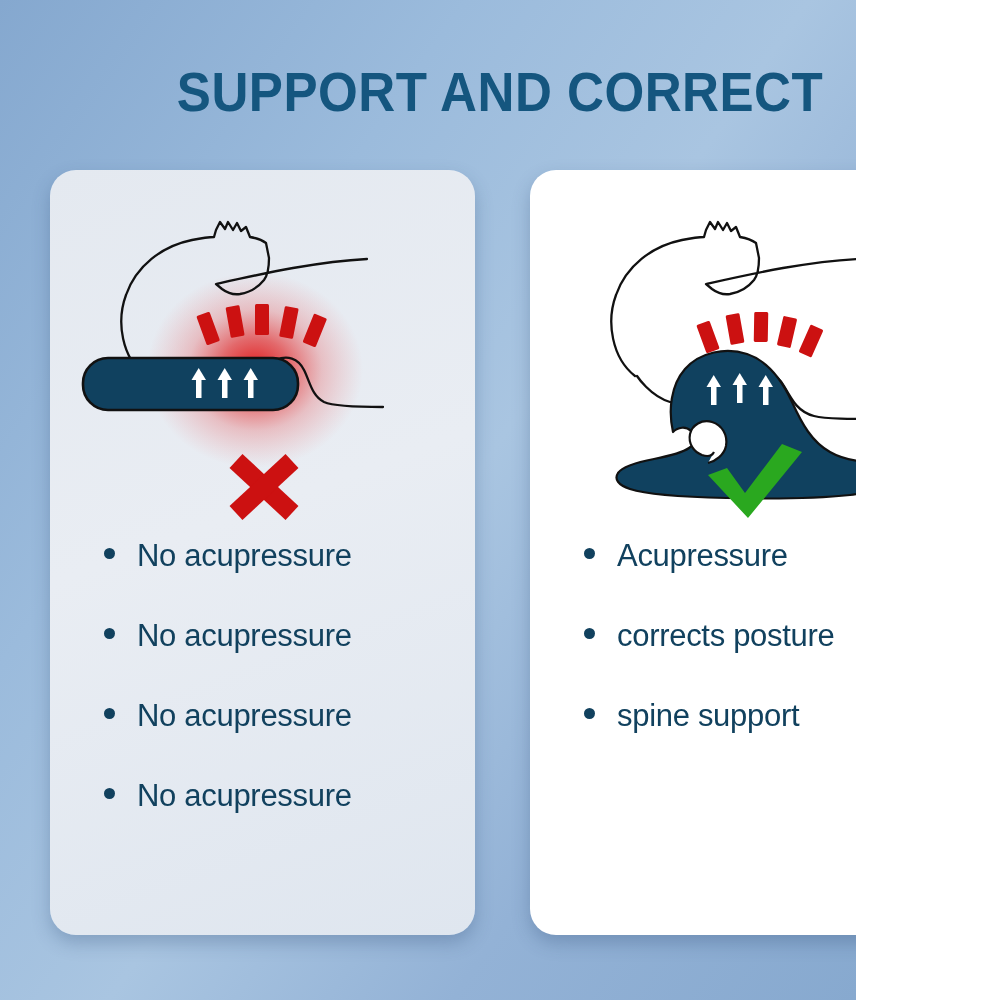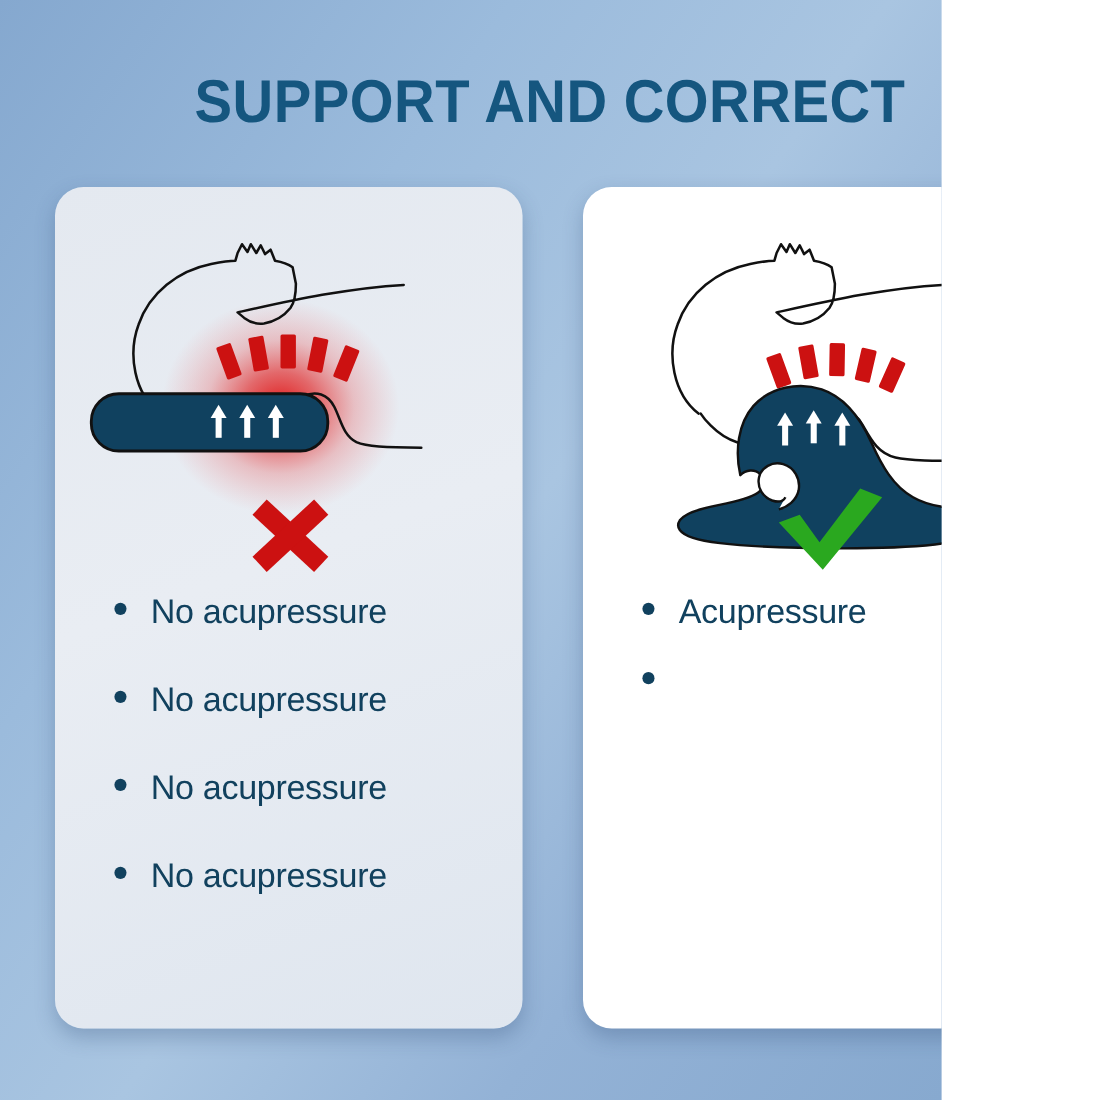--- a/index.html
+++ b/index.html
@@ -268,17 +268,22 @@
                L 218,338 Z" fill="#2aa81f"></path>
     </svg>
 
     <ul class="bullets">
       <li class="bullet-row">
         <span class="bullet-dot"></span>
         <span class="bullet-text">Acupressure</span>
       </li>
       <li class="bullet-row">
         <span class="bullet-dot"></span>
+        <span class="bullet-text">corrects posture</span>
+      </li>
+      <li class="bullet-row">
+        <span class="bullet-dot"></span>
+        <span class="bullet-text">spine support</span>
       </li>
     </ul>
   </div>
 
 </div>
 
 </body></html>

